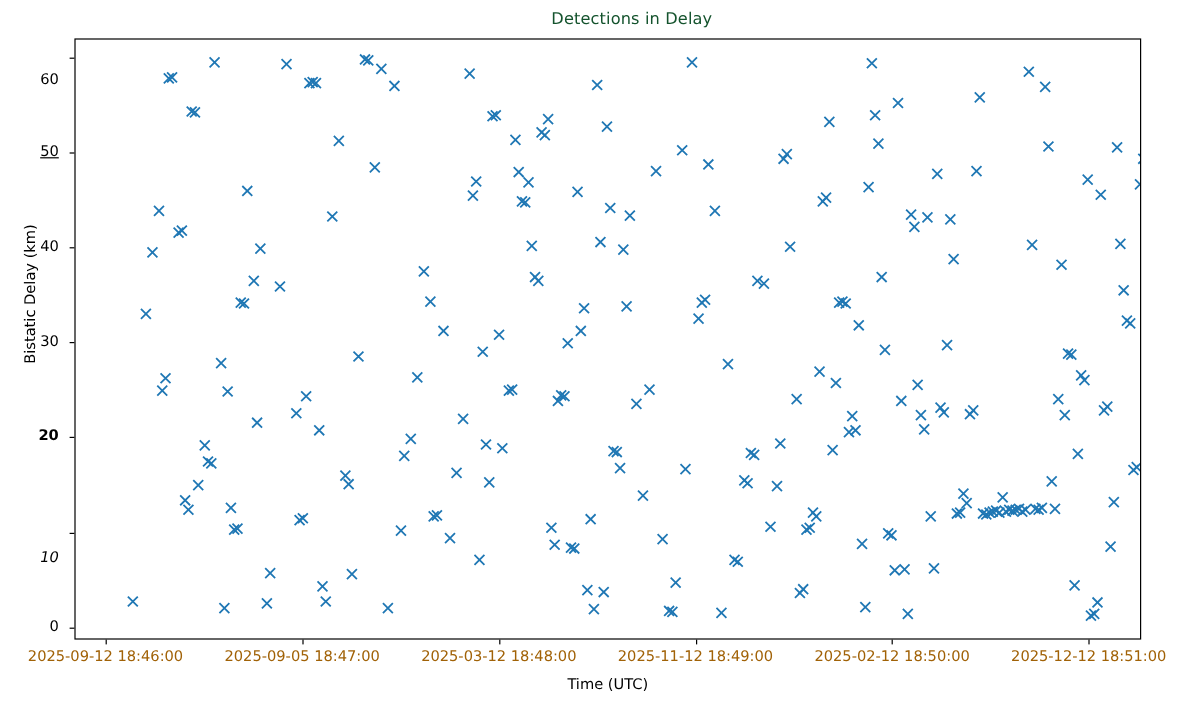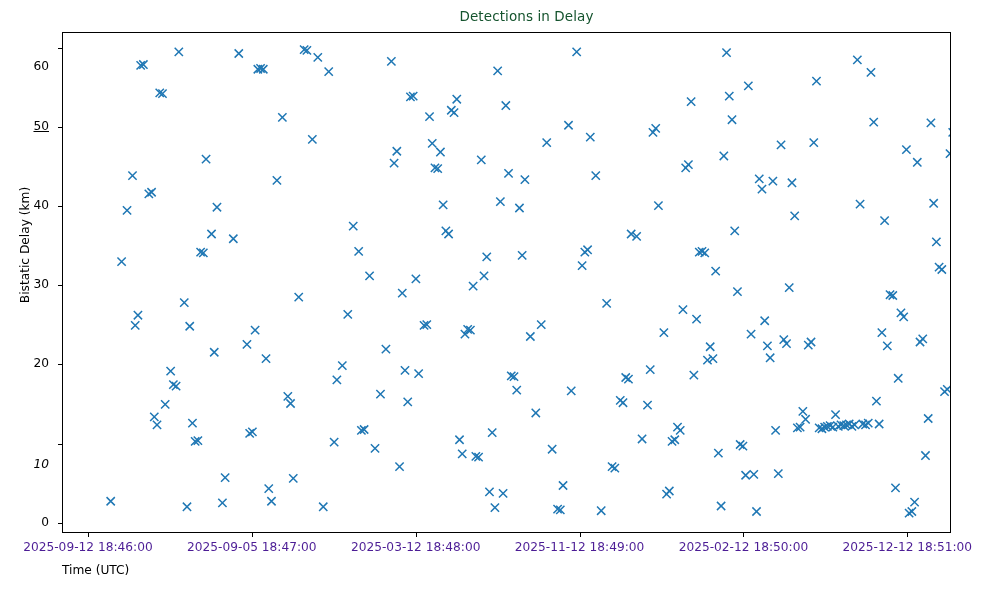--- a/index.html
+++ b/index.html
@@ -71,30 +71,31 @@
     position: absolute;
     height: 4px;
     width: 0;
     border-left: 1.15px solid #000000;
     top: 533px;
   }
   .xtick-label {
     position: absolute;
     top: 540px;
     font-size: 12.2px;
-    color: #4c1d95;
+    color: #a16207;
     white-space: nowrap;
     transform: translateX(-50%);
   }
   
   #xlabel {
     position: absolute;
     left: 62px;
     top: 563px;
     width: 889px;
+    text-align: center;
     font-size: 12.2px;
     color: #000000;
   }
   #ylabel {
     position: absolute;
     left: -115px;
     top: 238px;
     width: 280px;
     text-align: center;
     font-size: 12.2px;
@@ -436,21 +437,21 @@
       <div class="ytick-mark" style="top: 443.564px;"></div>
       <div class="ytick-mark" style="top: 364.417px;"></div>
       <div class="ytick-mark" style="top: 285.27px;"></div>
       <div class="ytick-mark" style="top: 206.123px;"></div>
       <div class="ytick-mark" style="top: 126.976px;"></div>
       <div class="ytick-mark" style="top: 47.8294px;"></div>
     </div>
   <div id="ytick-labels">
       <div class="ytick-label" style="top: 514.711px;">0</div>
       <div class="ytick-label" style="top: 457px; font-style: italic;">10</div>
-      <div class="ytick-label" style="top: 356.417px;">20</div>
+      <div class="ytick-label" style="top: 356.417px; font-weight: bold;">20</div>
       <div class="ytick-label" style="top: 277.27px;">30</div>
       <div class="ytick-label" style="top: 198.123px;">40</div>
       <div class="ytick-label" style="top: 118.976px; text-decoration: underline;">50</div>
       <div class="ytick-label" style="top: 39.8294px; margin-top: 19px;">60</div>
     </div>
   <div id="xtick-marks">
       <div class="xtick-mark" style="left: 87.9462px;"></div>
       <div class="xtick-mark" style="left: 251.817px;"></div>
       <div class="xtick-mark" style="left: 415.688px;"></div>
       <div class="xtick-mark" style="left: 579.559px;"></div>

